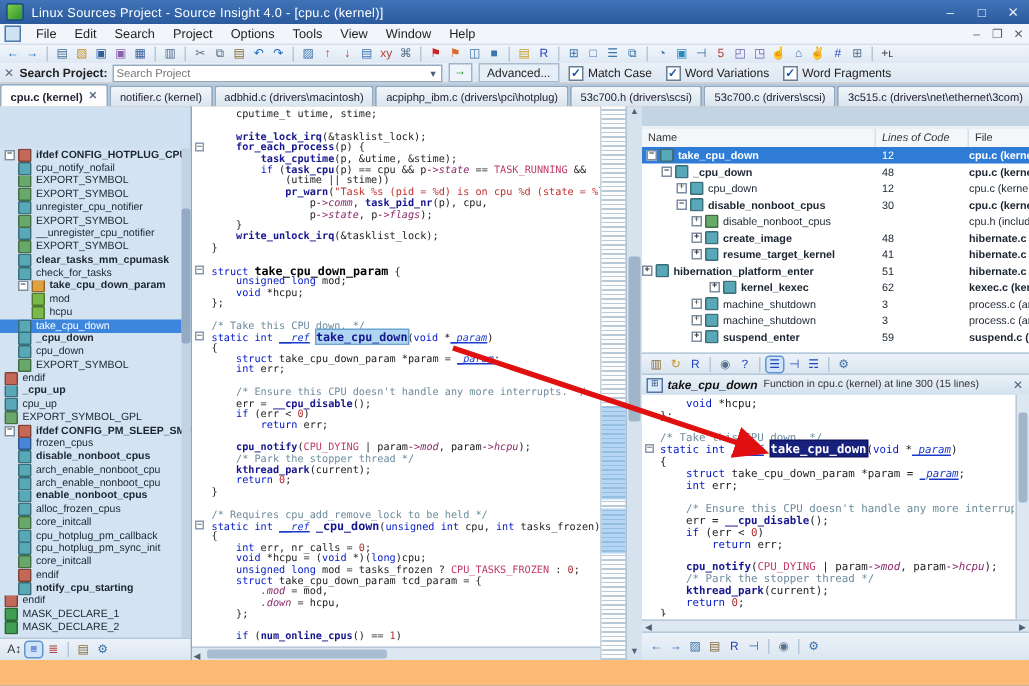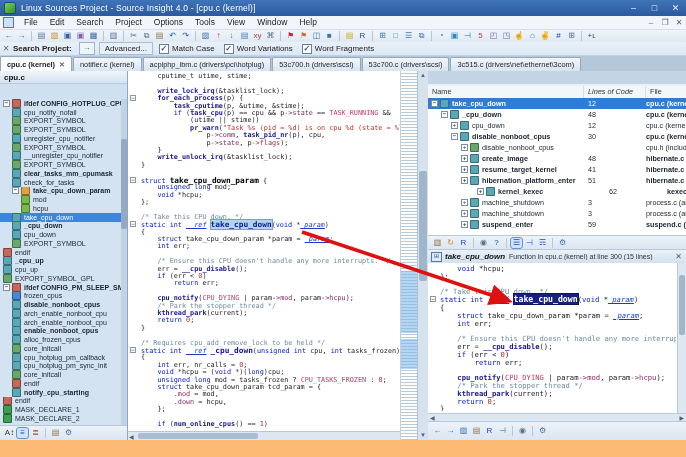--- a/index.html
+++ b/index.html
@@ -77,21 +77,21 @@
     font-size:6.8px;white-space:pre;tab-size:4;-moz-tab-size:4;color:#1c1c1c;padding-left:13px;}
   .fold{position:absolute;left:2px;top:0px;width:6px;height:6px;box-sizing:border-box;border:1px solid #8a9aac;
     background:#fff;color:#444;font-size:6px;line-height:4px;text-align:center;}
   .kw{color:#0018c8;}
   .cmt{color:#6d8c9c;}
   .str{color:#c03030;}
   .const{color:#c23a6a;}
   .fn{color:#16168e;font-weight:bold;}
   .big{font-size:7.8px;}
   .decl{color:#000;font-weight:bold;font-size:7.8px;}
-  .mem{color:#8a2a6a;}
+  .mem{color:#8a2a6a;font-style:italic;}
   .num{color:#b03030;}
   .param{color:#1a3acc;text-decoration:underline;font-style:italic;}
   .hl-ed{background:#aed6f2;outline:1px solid #6ba3d6;}
   .hl-ctx{background:#17207d;color:#fff;outline:1px solid #0d1560;}
   #ed-hscroll{position:absolute;left:0;top:360px;width:272px;height:9px;background:#dde7f1;border-top:1px solid #b8c8d8;}
   #ed-harrow{position:absolute;left:1px;top:1px;font-size:6px;color:#4d6379;}
   #ed-hthumb{position:absolute;left:10px;top:1px;width:120px;height:6px;background:#a8bdd2;border-radius:2px;}
   
   #minimap{position:absolute;left:400px;top:0;width:17px;height:369px;background:#fdfdfd;border-left:1px solid #c3d1de;
     background-image:repeating-linear-gradient(#fdfdfd 0 2px,#b9c9d6 2px 3px);}
@@ -232,20 +232,24 @@
       <div class="tbi" style="color: rgb(42, 138, 74);">✌</div>
       <div class="tbi" style="color: rgb(34, 68, 187);">#</div>
       <div class="tbi" style="color: rgb(86, 112, 140);">⊞</div>
       <div class="tbsep"></div>
       <div class="tbi" style="color: rgb(68, 68, 68);">+ʟ</div>
     </div>
 
   <div id="searchrow">
     <div id="search-close">✕</div>
     <div id="search-label">Search Project:</div>
+    <div id="search-box">
+      <input id="search-input" placeholder="Search Project" style="">
+      <div id="search-drop">▾</div>
+    </div>
     <div id="search-go">→</div>
     <div id="advanced-btn">Advanced...</div>
     <div id="search-checks" style="display:flex;">
         <div class="chk">
           <div class="chk-box">✓</div>
           <span>Match Case</span>
         </div>
         <div class="chk">
           <div class="chk-box">✓</div>
           <span>Word Variations</span>
@@ -260,39 +264,41 @@
   <div id="tabbar">
     <div id="tabs" style="display:flex;align-items:flex-end;">
         <div class="tab active">
           <span>cpu.c (kernel)</span>
           <span class="tab-close">✕</span>
         </div>
         <div class="tab">
           <span>notifier.c (kernel)</span>
         </div>
         <div class="tab">
+          <span>adbhid.c (drivers\macintosh)</span>
+        </div>
+        <div class="tab">
           <span>acpiphp_ibm.c (drivers\pci\hotplug)</span>
         </div>
         <div class="tab">
           <span>53c700.h (drivers\scsi)</span>
         </div>
         <div class="tab">
           <span>53c700.c (drivers\scsi)</span>
         </div>
         <div class="tab">
           <span>3c515.c (drivers\net\ethernet\3com)</span>
         </div>
       </div>
 
   </div>
 
   <div id="main">
 
     <div id="sidebar">
-      <div id="sb-title">cpu.c</div>
       <div id="sb-tree">
           <div class="trow bold" style="padding-left: 3px;">
             <div class="texp">−</div>
             <div class="tico" style="background: rgb(196, 104, 90);"></div>
             <span>ifdef CONFIG_HOTPLUG_CPU</span>
           </div>
           <div class="trow" style="padding-left: 12px;">
             <div class="tico" style="background: rgb(88, 168, 184);"></div>
             <span>cpu_notify_nofail</span>
           </div>
@@ -593,30 +599,30 @@
           <div class="rrow bold">
             <div class="rname" style="padding-left: 33px;">
               <div class="texp">+</div>
               <div class="tico" style="background: rgb(88, 168, 184);"></div>
               <span>resume_target_kernel</span>
             </div>
             <div class="rloc">41</div>
             <div class="rfile">hibernate.c (k</div>
           </div>
           <div class="rrow bold">
-            <div class="rname" style="padding-left: 33px;">
+            <div class="rname" style="">
               <div class="texp">+</div>
               <div class="tico" style="background: rgb(88, 168, 184);"></div>
               <span>hibernation_platform_enter</span>
             </div>
             <div class="rloc">51</div>
             <div class="rfile">hibernate.c (k</div>
           </div>
           <div class="rrow bold">
-            <div class="rname" style="padding-left: 28px; margin-left: 21px;">
+            <div class="rname" style="padding-left: 45px;">
               <div class="texp">+</div>
               <div class="tico" style="background: rgb(88, 168, 184);"></div>
               <span>kernel_kexec</span>
             </div>
             <div class="rloc">62</div>
             <div class="rfile">kexec.c (kern</div>
           </div>
           <div class="rrow">
             <div class="rname" style="padding-left: 33px;">
               <div class="texp">+</div>

